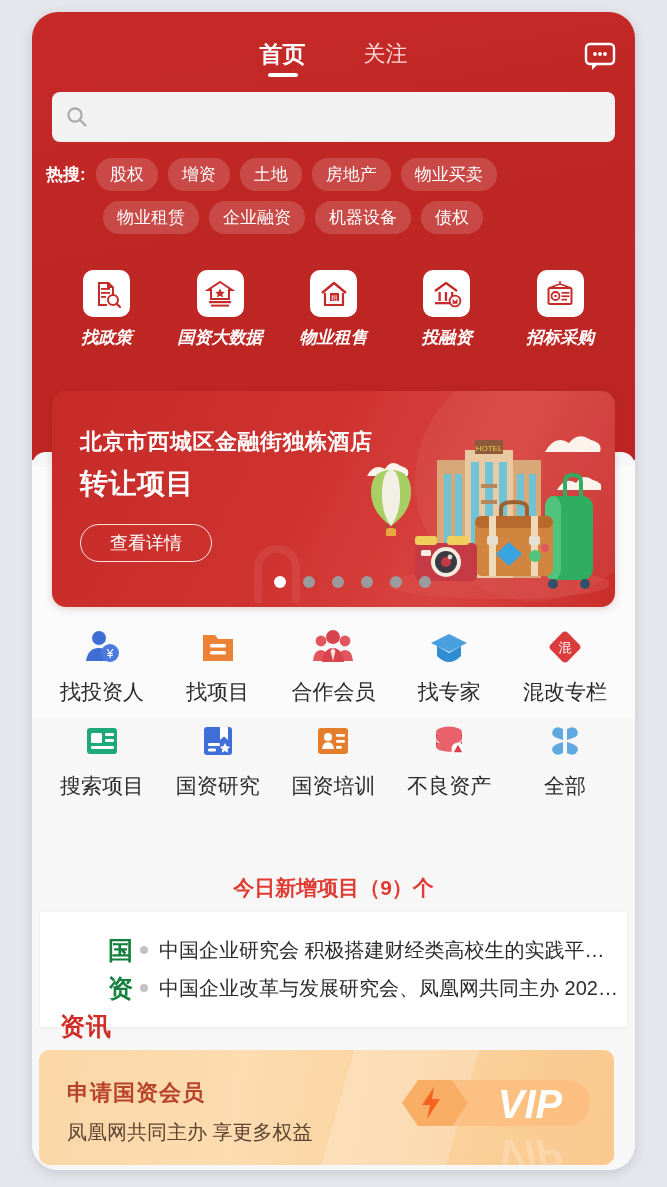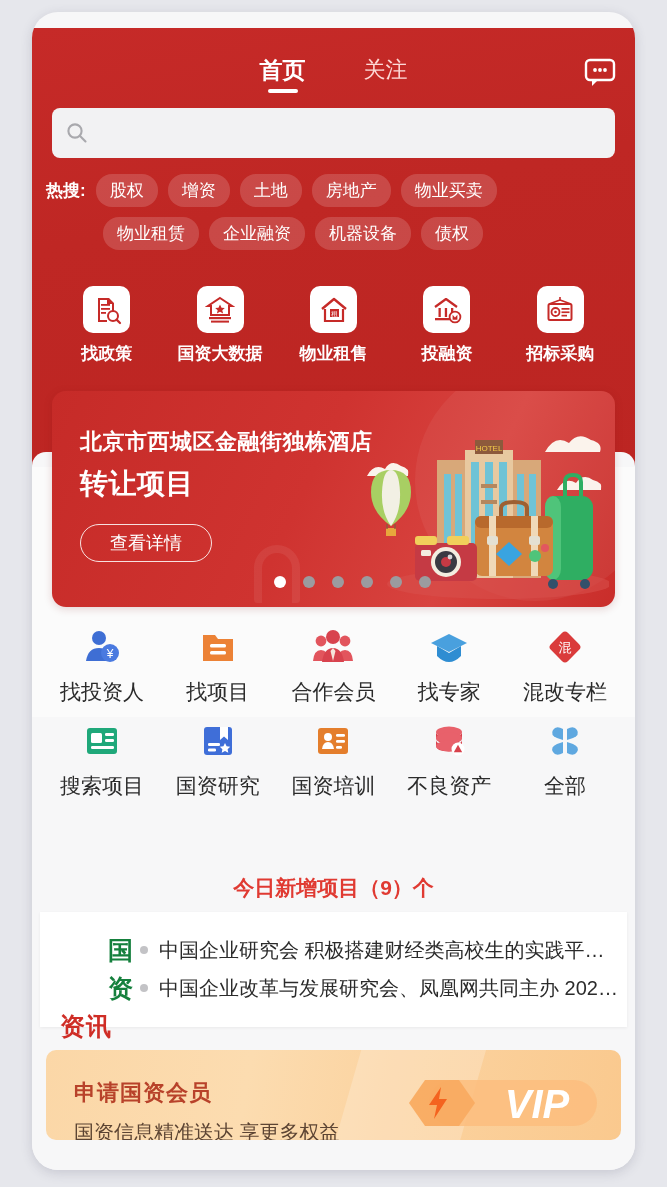--- a/index.html
+++ b/index.html
@@ -14,21 +14,21 @@
     left: 32px; top: 12px;
     width: 603px; height: 1158px;
     background: #f7f7f8;
     border-radius: 26px;
     overflow: hidden;
     box-shadow: 0 3px 12px rgba(60,60,90,.18);
   }
 
   
   .hdr {
-    position: absolute; left:0; top:16px; width:100%; height:448px;
+    position: absolute; left:0; top:0; width:100%; height:448px;
     background: linear-gradient(170deg,#c62a28 0%, #bf2724 40%, #bc2522 100%);
     padding-left: 18px;
   }
   .tabs {
     position:absolute; left:0; top:28px; width:100%;
     display:flex; justify-content:center; align-items:flex-start; gap:58px;
   }
   .tab { color:#fdd9d7; font-size:22px; line-height:28px; position:relative; padding-bottom:9px; }
   .tab.active { color:#ffffff; font-weight:bold; font-size:23px; }
   .tab.active .ul {
@@ -63,21 +63,21 @@
     margin:0 5px; white-space:nowrap;
   }
 
   
   .quick { position:absolute; left:18px; top:258px; width:567px; display:flex; }
   .quick .q { flex:1 1 0; display:flex; flex-direction:column; align-items:center; }
   .qtile {
     width:47px; height:47px; background:#fff; border-radius:10px;
     display:flex; align-items:center; justify-content:center;
   }
-  .qlbl { color:#fff; font-size:17px; font-weight:bold; margin-top:9px; white-space:nowrap; }
+  .qlbl { color:#fff; font-size:17px; font-weight:bold; margin-top:9px; white-space:nowrap;font-style:italic; }
 
   
   .sheet {
     position:absolute; left:0; top:440px; width:100%; height:718px;
     background:#f7f7f8; border-radius:14px 14px 0 0;
   }
   .sheet-white {
     position:absolute; left:0; top:455px; width:100%; height:250px;
     background:#fbfbfb;
   }
@@ -130,21 +130,21 @@
   .nlist { position:absolute; left:100px; top:19px; right:8px; }
   .nitem { display:flex; align-items:center; height:38px; }
   .nbullet { width:8px; height:8px; border-radius:50%; background:#c3c3c6; flex:0 0 8px; margin-right:11px; }
   .ntxt {
     font-size:20px; color:#2b2b2b; white-space:nowrap; overflow:hidden;
     text-overflow:ellipsis;
   }
 
   
   .vip {
-    position:absolute; left:14px; top:1038px; width:575px; height:90px;
+    position:absolute; left:7px; top:1038px; width:575px; height:115px;
     border-radius:10px; overflow:hidden;
     background: linear-gradient(100deg,#fbd7a7 0%,#fcdcb0 35%,#fbd3a0 60%,#fac98e 100%);
   }
   .vip-sheen { position:absolute; left:52%; top:-20px; width:120px; height:170px;
                background:rgba(255,255,255,.22); transform:rotate(16deg); }
   .vip-t1 { position:absolute; left:28px; top:28px; color:#b8422a; font-size:22px; font-weight:bold; letter-spacing:1px; }
   .vip-t2 { position:absolute; left:28px; top:69px; color:#5c4433; font-size:20px; }
   .vip-badge { position:absolute; right:14px; top:22px; width:212px; height:62px; }
   .vip-refl { position:absolute; right:14px; top:86px; width:212px; height:30px; opacity:.20;
               transform:scaleY(-1); }
@@ -505,21 +505,21 @@
       <div class="nitem">
         <span class="nbullet"></span>
         <span class="ntxt">中国企业改革与发展研究会、凤凰网共同主办 2021…</span>
       </div>
     </div>
   </div>
 
   <div class="vip">
     <div class="vip-sheen"></div>
     <div class="vip-t1">申请国资会员</div>
-    <div class="vip-t2">国资信息精准送达 享更多权益</div>
+    <div class="vip-t2">凤凰网共同主办 享更多权益</div>
     <div class="vip-badge">
       <svg width="212" height="62" viewBox="0 0 212 62">
         <rect x="34" y="8" width="168" height="46" rx="23" fill="#fbbd7e" opacity=".85"></rect>
         <path d="M30 8 h34 l16 23 -16 23 H30 L14 31 Z" fill="#f9ab61" opacity=".95"></path>
         <path d="M46 15 l-12 18 h8 l-3 14 13-20 h-8 Z" fill="#f4631f"></path>
         <text x="142" y="46" font-size="40" font-weight="bold" font-style="italic" fill="#ffffff" text-anchor="middle" font-family="'Liberation Sans',sans-serif">VIP</text>
       </svg>
     </div>
     <div class="vip-refl">
       <svg width="212" height="30" viewBox="0 0 212 30">

